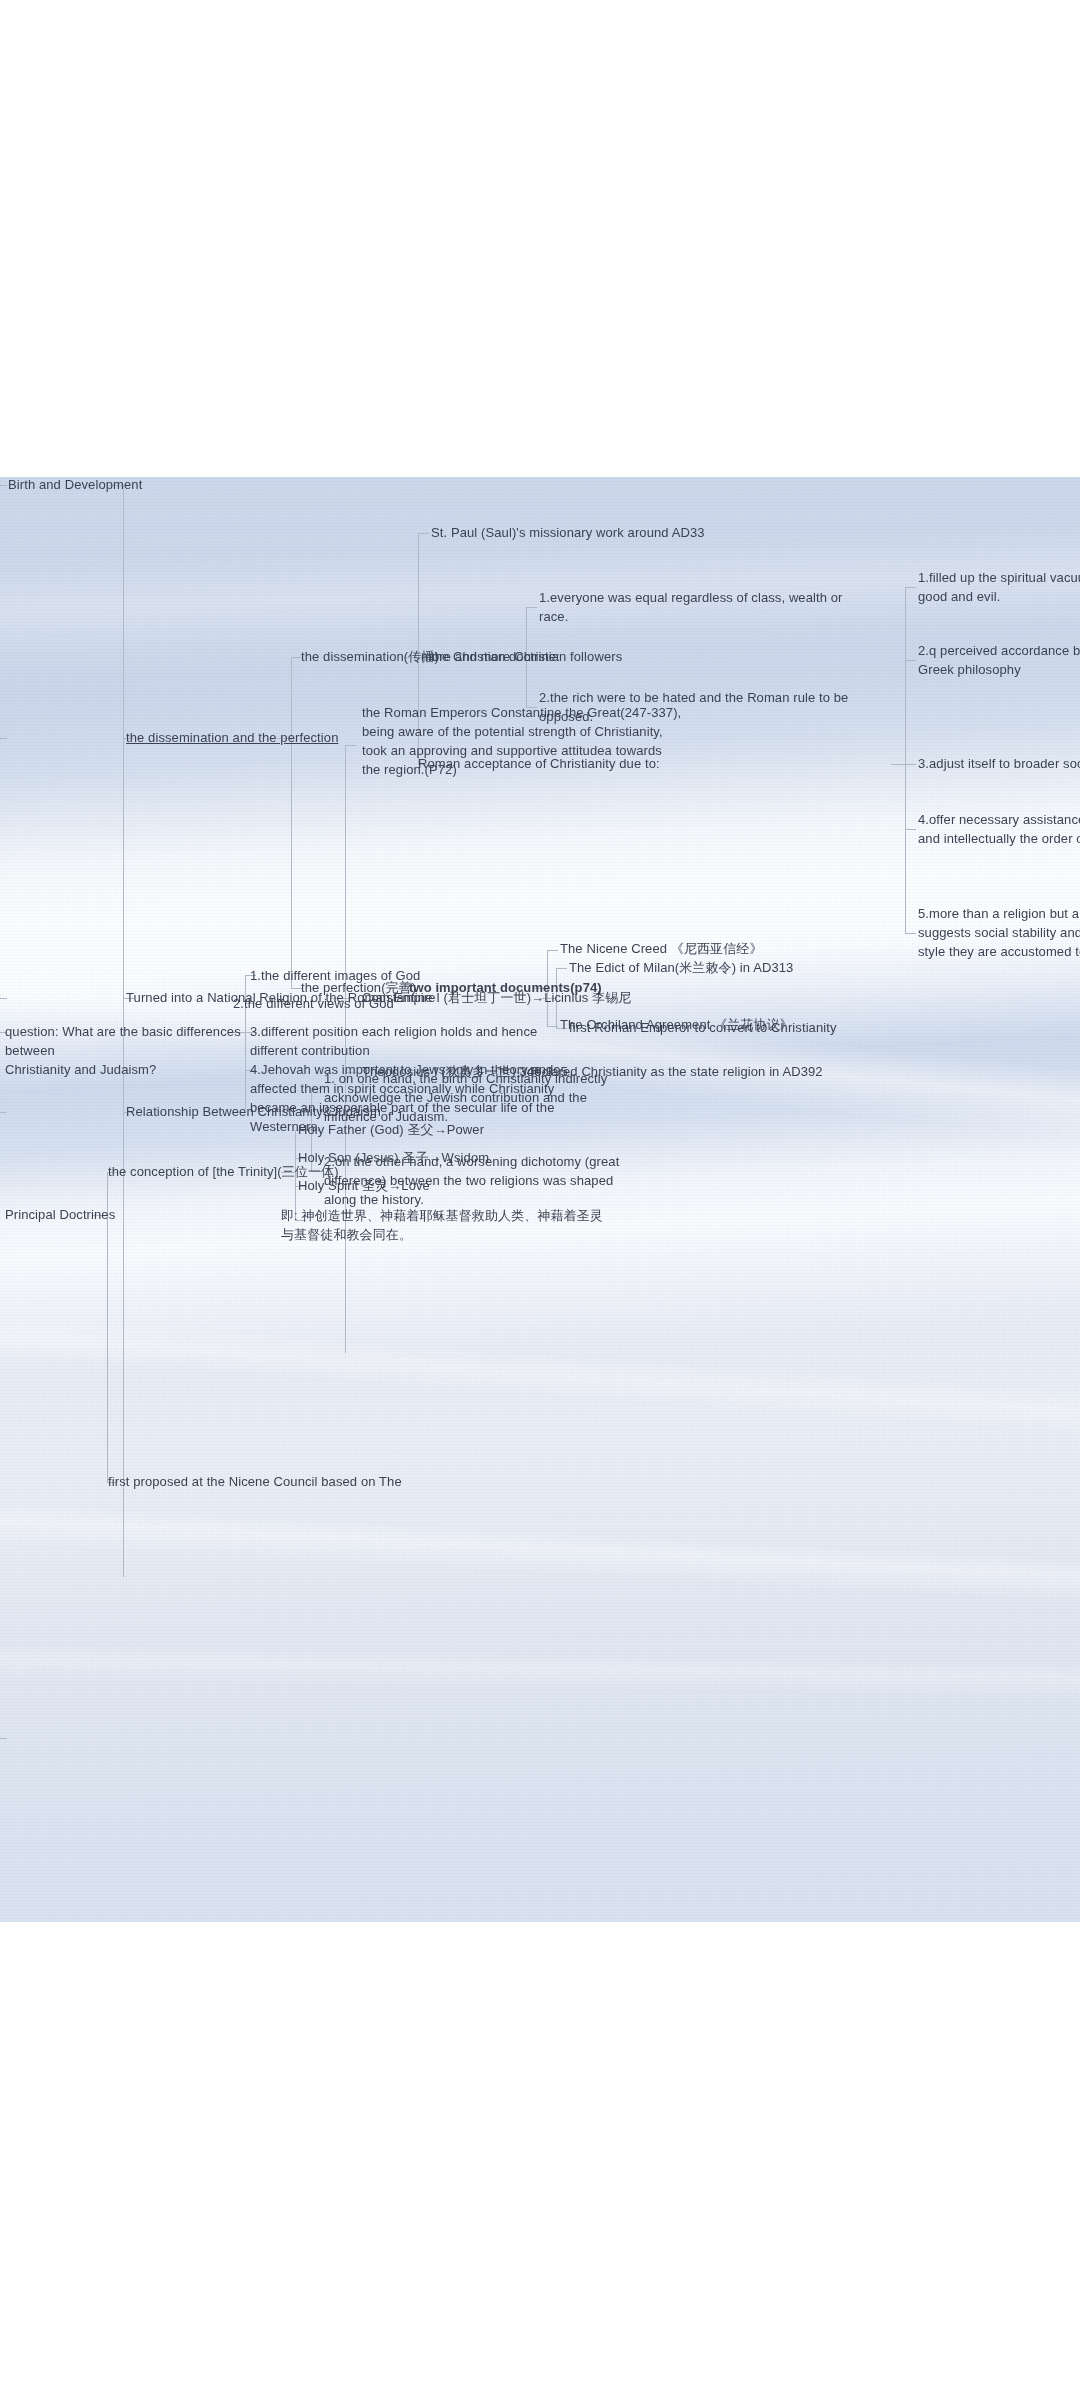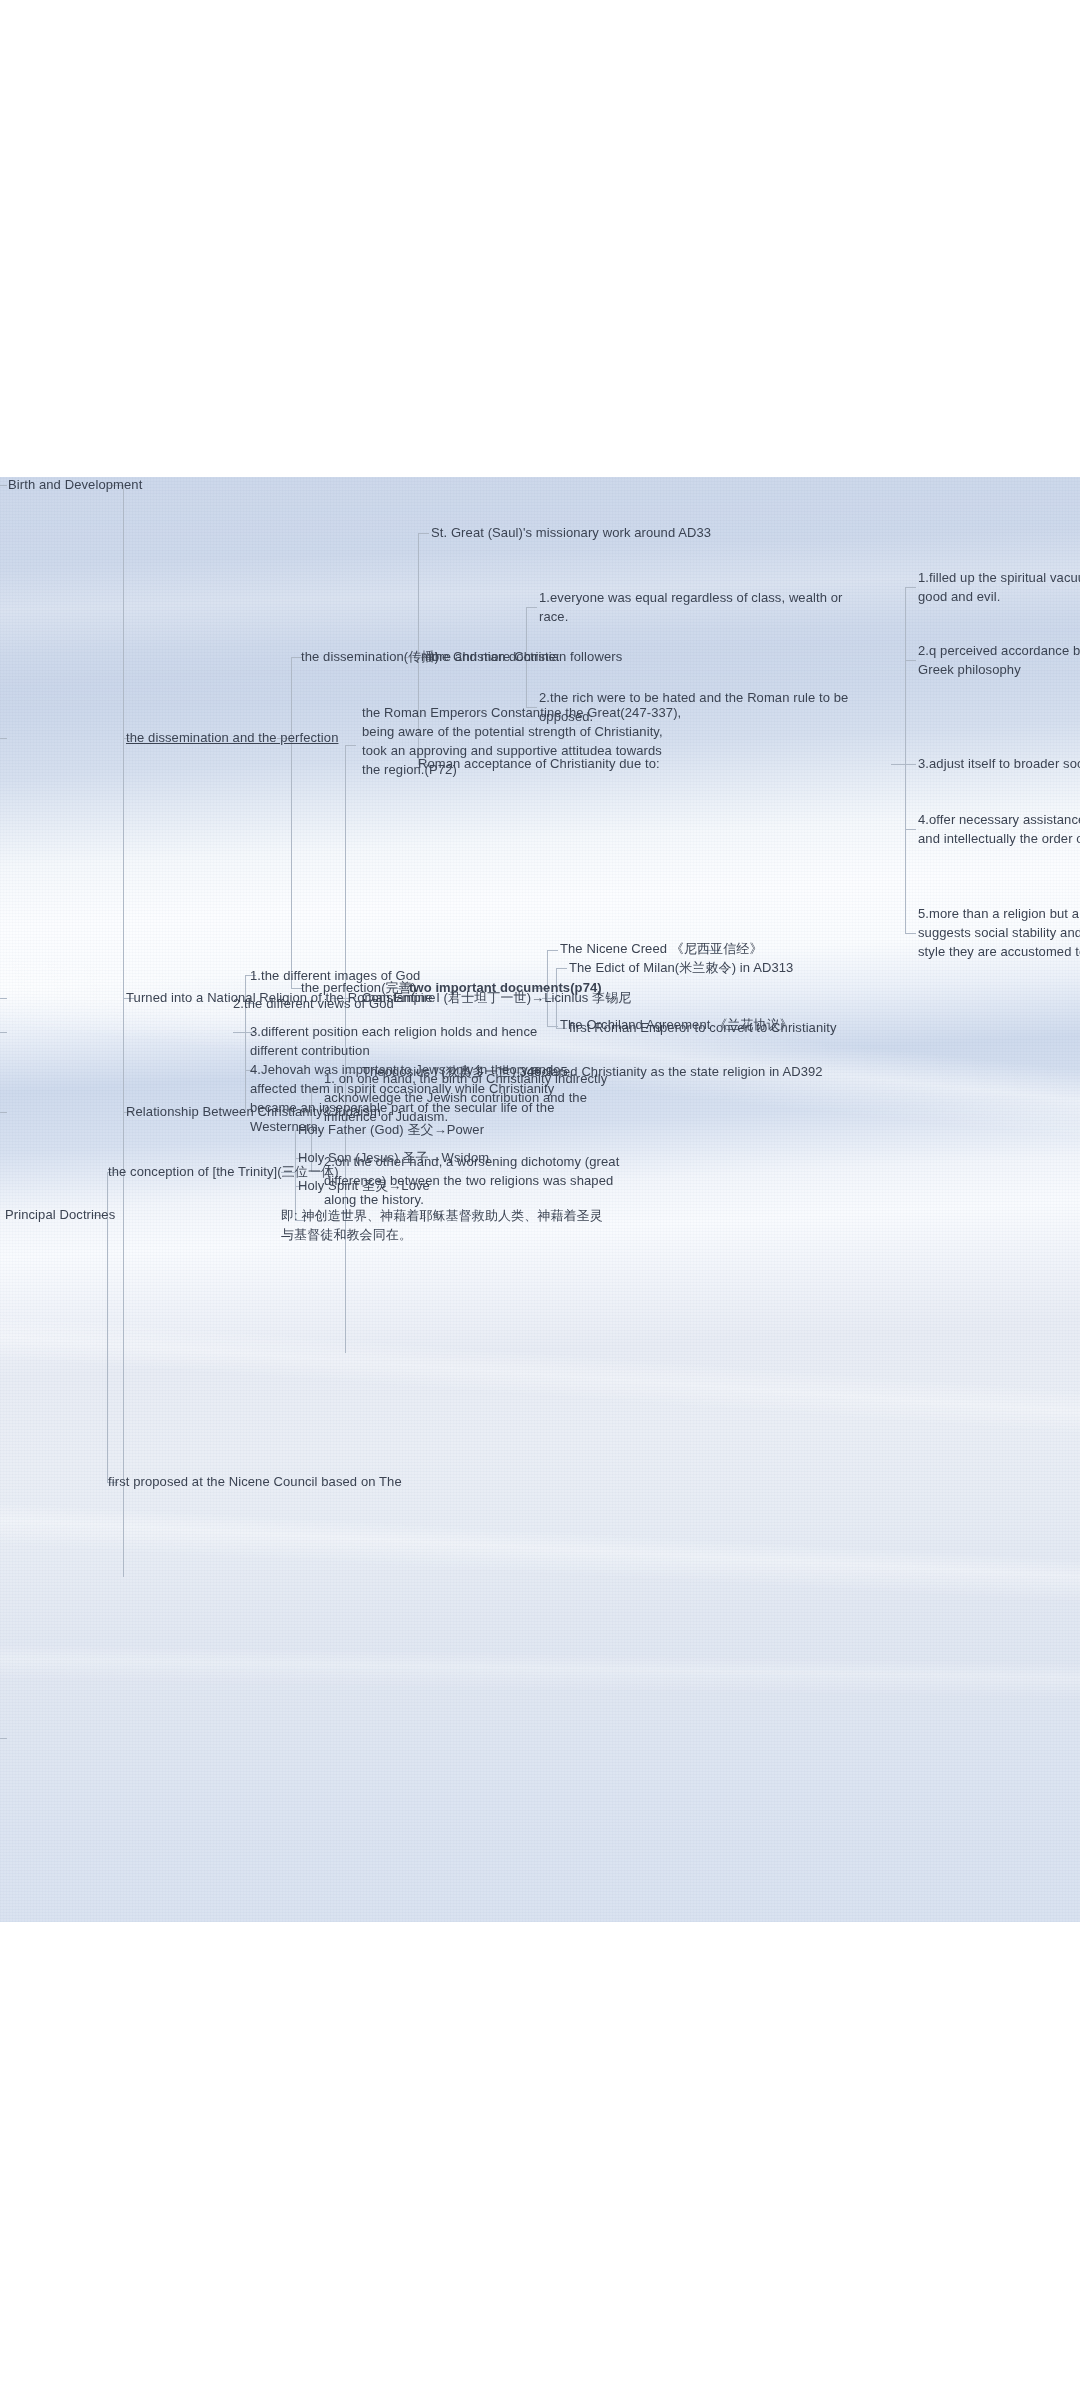--- a/index.html
+++ b/index.html
@@ -167,21 +167,21 @@
 
   <div class="hline" style="left:281px;top:695px;width:14px;"></div>
   <div class="vline" style="left:295px;top:653px;height:90px;"></div>
   <div class="hline" style="left:295px;top:653px;width:11px;"></div>
   <div class="hline" style="left:295px;top:681px;width:11px;"></div>
   <div class="hline" style="left:295px;top:709px;width:11px;"></div>
   <div class="hline" style="left:295px;top:743px;width:11px;"></div>
 
   <div class="node nowrap" style="left:8px;top:-2px;">Birth and Development</div>
 
-  <div class="node nowrap" style="left:431px;top:46px;">St. Great (Saul)'s missionary work around AD33</div>
+  <div class="node nowrap" style="left:431px;top:46px;">St. Paul (Saul)'s missionary work around AD33</div>
 
   <div class="node nowrap" style="left:431px;top:170px;text-align:right;">the Christian doctrine:</div>
 
   <div class="node" style="left:539px;top:111px;width:620px;">1.everyone was equal regardless of class, wealth or
 race.</div>
 
   <div class="node" style="left:539px;top:211px;width:620px;">2.the rich were to be hated and the Roman rule to be
 opposed.</div>
 
   <div class="node nowrap" style="left:301px;top:170px;">the dissemination(传播)</div>
@@ -235,20 +235,22 @@
   <div class="node nowrap" style="left:126px;top:625px;">Relationship Between Christianity&amp;Judaism</div>
 
   <div class="node" style="left:324px;top:592px;width:620px;">1. on one hand, the birth of Christianity indirectly
 acknowledge the Jewish contribution and the
 influence of Judaism.</div>
 
   <div class="node" style="left:324px;top:675px;width:620px;">2.on the other hand, a worsening dichotomy (great
 difference) between the two religions was shaped
 along the history.</div>
 
+  <div class="node" style="left:5px;top:545px;width:240px;">question: What are the basic differences between
+Christianity and Judaism?</div>
 
   <div class="node nowrap" style="left:250px;top:489px;">1.the different images of God</div>
 
   <div class="node nowrap" style="left:233px;top:517px;">2.the different views of God</div>
 
   <div class="node" style="left:250px;top:545px;width:420px;">3.different position each religion holds and hence
 different contribution</div>
 
   <div class="node" style="left:250px;top:583px;width:430px;">4.Jehovah was important to Jews only in theory and
 affected them in spirit occasionally while Christianity

